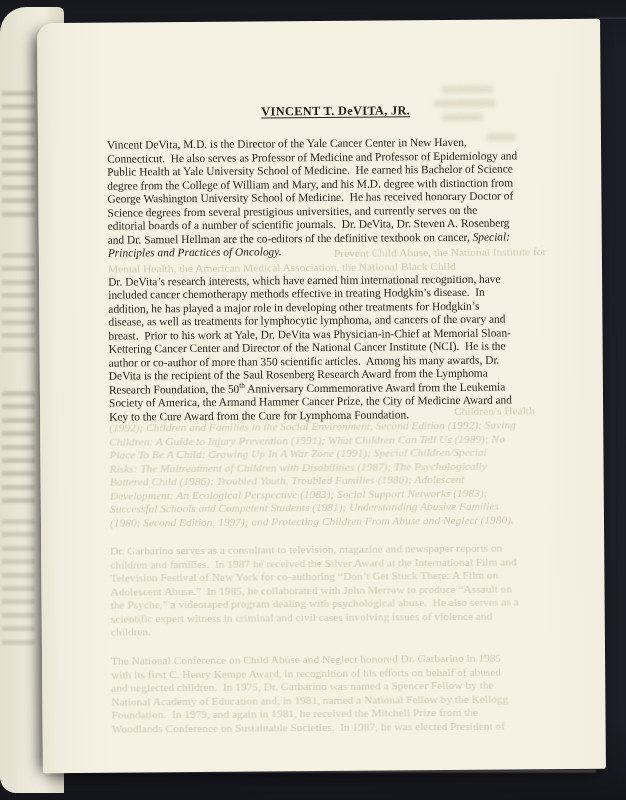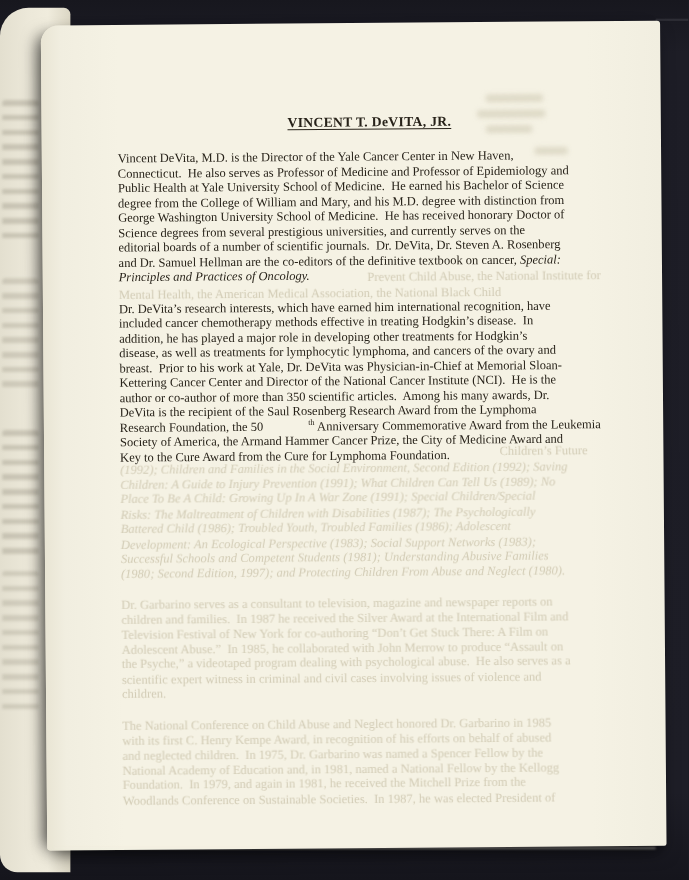--- a/index.html
+++ b/index.html
@@ -58,21 +58,21 @@
   .doc-title{
     font-weight:bold;font-size:12.4px;line-height:17px;letter-spacing:.3px;
     text-align:center;text-decoration:underline;text-underline-offset:2px;
     transform:translateX(13px);
     margin:0 0 17px 0;white-space:pre;
   }
   .para{margin:0;}
   .para + .para{margin-top:15px;}
   .line{white-space:pre;}
   .it{font-style:italic;}
-  .sup{font-size:7.4px;vertical-align:super;line-height:0;margin-left:41px;}
+  .sup{font-size:7.4px;vertical-align:super;line-height:0;}
   
   .ghost{
     position:absolute;z-index:1;color:#ccc5ad;opacity:.85;
     font-size:11.4px;line-height:13.5px;filter:blur(.45px);white-space:pre;
   }
   .ghost.it{font-style:italic;}
   .gline{white-space:pre;}
   
   .smudge{
     position:absolute;z-index:1;background:rgba(200,193,170,.5);
@@ -126,20 +126,20 @@
             <div class="line"><span>author or co-author of more than 350 scientific articles.  Among his many awards, Dr.</span></div>
             <div class="line"><span>DeVita is the recipient of the Saul Rosenberg Research Award from the Lymphoma</span></div>
             <div class="line"><span>Research Foundation, the 50</span><span class="sup">th</span><span> Anniversary Commemorative Award from the Leukemia</span></div>
             <div class="line"><span>Society of America, the Armand Hammer Cancer Prize, the City of Medicine Award and</span></div>
             <div class="line"><span>Key to the Cure Award from the Cure for Lymphoma Foundation.</span></div>
           </div>
         </div>
     </div>
   <div class="ghost" style="top: 226px; left: 295px;">Prevent Child Abuse, the National Institute for</div>
       <div class="ghost" style="top: 240px; left: 69px;">Mental Health, the American Medical Association, the National Black Child</div>
-      <div class="ghost" style="top: 385px; left: 414px;">Children’s Future</div>
+      <div class="ghost" style="top: 385px; left: 414px;">Children’s Health</div>
       <div class="ghost it" style="top: 399px; left: 69px;"><div class="gline">(1992); Children and Families in the Social Environment, Second Edition (1992); Saving</div><div class="gline">Children: A Guide to Injury Prevention (1991); What Children Can Tell Us (1989); No</div><div class="gline">Place To Be A Child: Growing Up In A War Zone (1991); Special Children/Special</div><div class="gline">Risks: The Maltreatment of Children with Disabilities (1987); The Psychologically</div><div class="gline">Battered Child (1986); Troubled Youth, Troubled Families (1986); Adolescent</div><div class="gline">Development: An Ecological Perspective (1983); Social Support Networks (1983);</div><div class="gline">Successful Schools and Competent Students (1981); Understanding Abusive Families</div><div class="gline">(1980; Second Edition, 1997); and Protecting Children From Abuse and Neglect (1980).</div></div>
       <div class="ghost" style="top: 522px; left: 69px;"><div class="gline">Dr. Garbarino serves as a consultant to television, magazine and newspaper reports on</div><div class="gline">children and families.  In 1987 he received the Silver Award at the International Film and</div><div class="gline">Television Festival of New York for co-authoring “Don’t Get Stuck There: A Film on</div><div class="gline">Adolescent Abuse.”  In 1985, he collaborated with John Merrow to produce “Assault on</div><div class="gline">the Psyche,” a videotaped program dealing with psychological abuse.  He also serves as a</div><div class="gline">scientific expert witness in criminal and civil cases involving issues of violence and</div><div class="gline">children.</div></div>
       <div class="ghost" style="top: 632px; left: 69px;"><div class="gline">The National Conference on Child Abuse and Neglect honored Dr. Garbarino in 1985</div><div class="gline">with its first C. Henry Kempe Award, in recognition of his efforts on behalf of abused</div><div class="gline">and neglected children.  In 1975, Dr. Garbarino was named a Spencer Fellow by the</div><div class="gline">National Academy of Education and, in 1981, named a National Fellow by the Kellogg</div><div class="gline">Foundation.  In 1979, and again in 1981, he received the Mitchell Prize from the</div><div class="gline">Woodlands Conference on Sustainable Societies.  In 1987, he was elected President of</div></div>
     </div>
 
   <div class="page-bottom-edge"></div>
 </div>
 
 </body></html>

